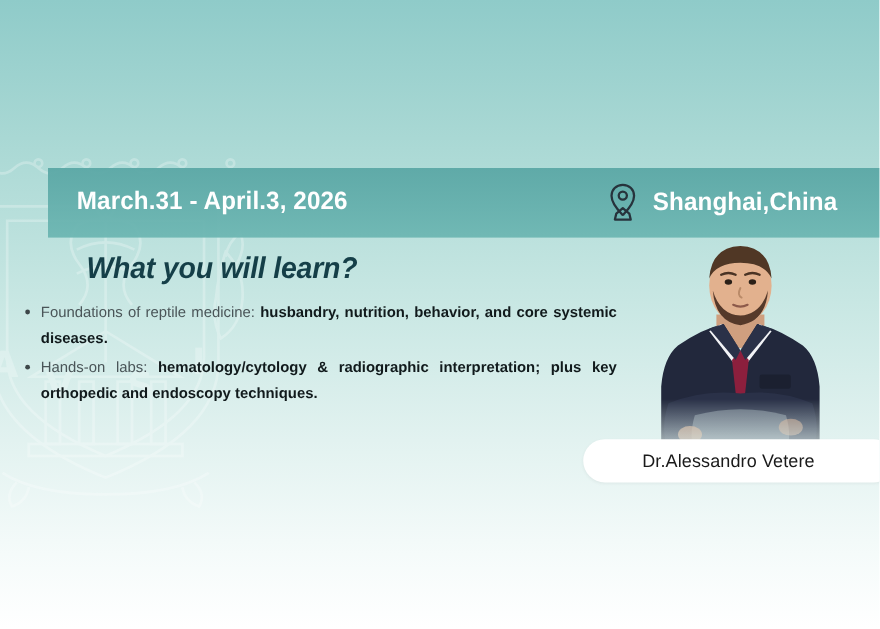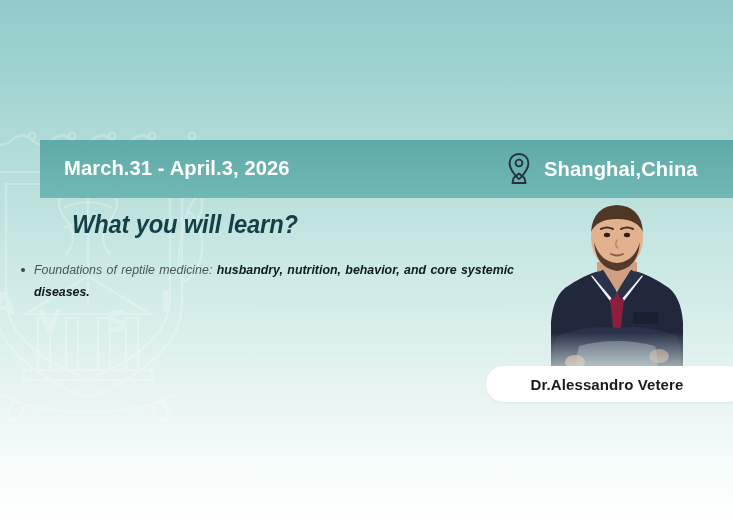--- a/index.html
+++ b/index.html
@@ -70,22 +70,22 @@
   }
 
   
   .learn-title{
     position:absolute;left:72px;top:210px;
     color:#153f48;font-style:italic;font-weight:bold;font-size:25px;
     letter-spacing:-.2px;
     transform:scaleX(.95);transform-origin:left center;
   }
   .bullets{
-    position:absolute;left:14px;top:260px;width:480px;
-    margin:0;padding:0 0 0 20px;list-style:none;font-style:italic;
+    position:absolute;left:14px;top:250px;width:480px;
+    margin:0;padding:0 0 0 20px;list-style:none;
   }
   .bullets li{
     position:relative;
     font-size:12.4px;line-height:1.75;color:#4a5558;
     margin:0 0 3px 0;
     text-align:justify;
   }
   .bullets li::before{
     content:"";position:absolute;left:-13px;top:8px;
     width:4px;height:4px;border-radius:50%;background:#3d4749;
@@ -100,21 +100,21 @@
   .speaker svg{display:block;width:100%;height:100%;}
 
   
   .name-pill{
     position:absolute;left:486px;top:366px;width:260px;height:36px;
     background:#ffffff;border-radius:18px;
     display:flex;align-items:center;justify-content:center;
     box-shadow:0 1px 3px rgba(0,0,0,.06);
   }
   .name-pill span{
-    color:#1a1a1a;font-size:15px;font-weight:bold;letter-spacing:.1px;
+    color:#1a1a1a;font-size:15px;font-weight:normal;letter-spacing:.1px;
     padding-right:18px;
   }
 </style>
 </head>
 <body>
 
 <div class="poster">
 
   <div class="crest">
     <svg viewBox="0 0 268 300" xmlns="http://www.w3.org/2000/svg">
@@ -178,20 +178,23 @@
       </span>
       <span class="loc-text">Shanghai,China</span>
     </div>
   </div>
 
   <div class="learn-title">What you will learn?</div>
 
   <ul class="bullets">
     <li>
       <span>Foundations of reptile medicine: </span><b>husbandry, nutrition, behavior, and core systemic diseases.</b>
+    </li>
+    <li>
+      <span>Hands-on labs: </span><b>hematology/cytology &amp; radiographic interpretation; plus key orthopedic and endoscopy techniques.</b>
     </li>
   </ul>
 
   <div class="speaker">
     <svg viewBox="0 0 180 190" xmlns="http://www.w3.org/2000/svg">
       <defs>
         <linearGradient id="fadeBody" x1="0" y1="0" x2="0" y2="1">
           <stop offset="0%" stop-color="#ffffff" stop-opacity="1"></stop>
           <stop offset="72%" stop-color="#ffffff" stop-opacity="1"></stop>
           <stop offset="100%" stop-color="#ffffff" stop-opacity="0"></stop>

